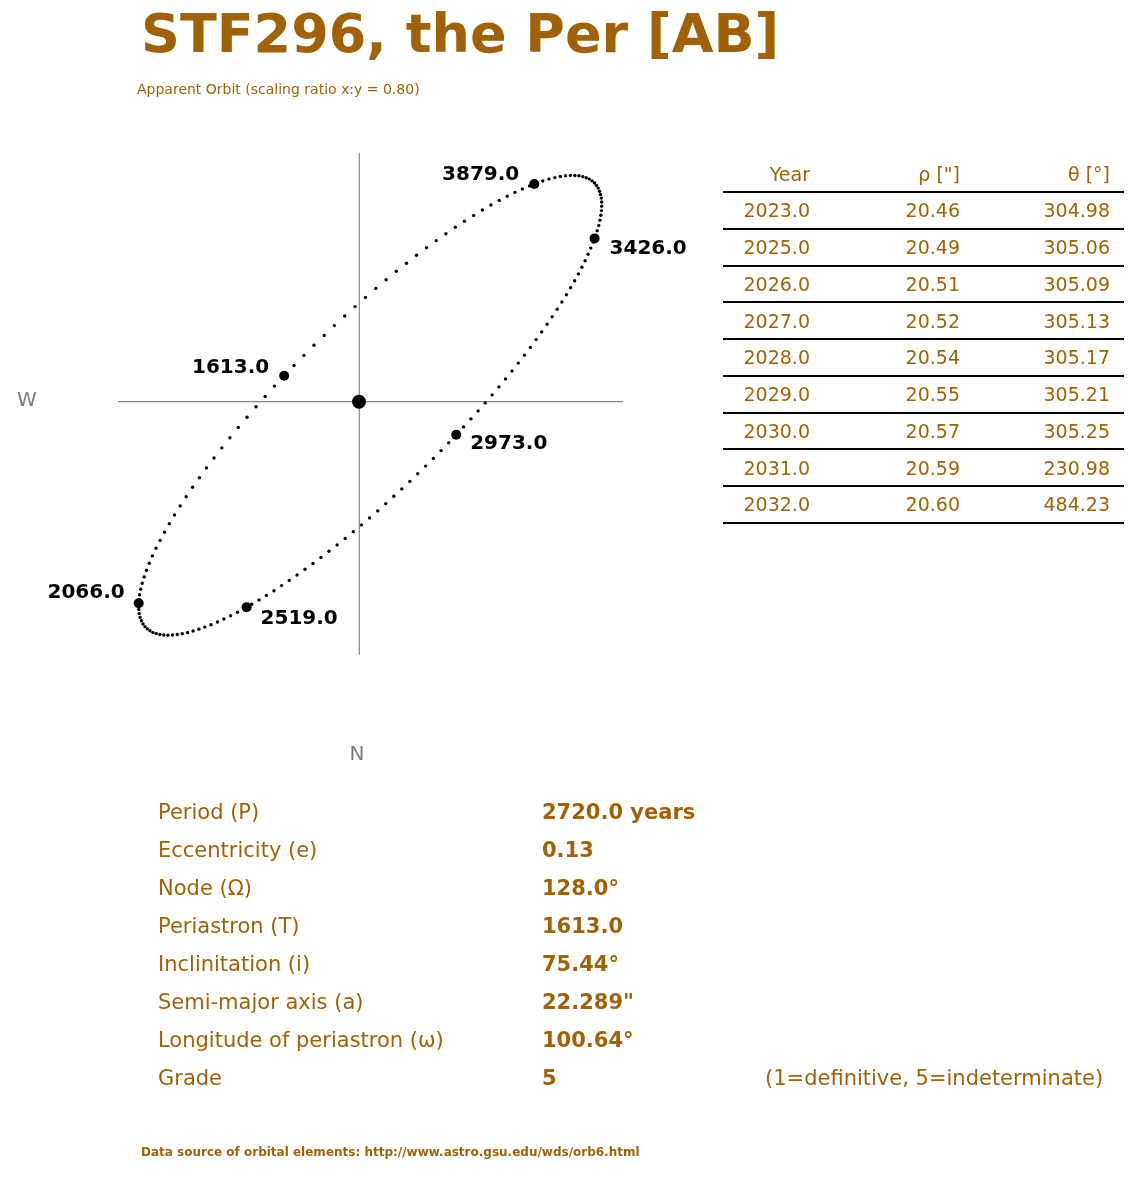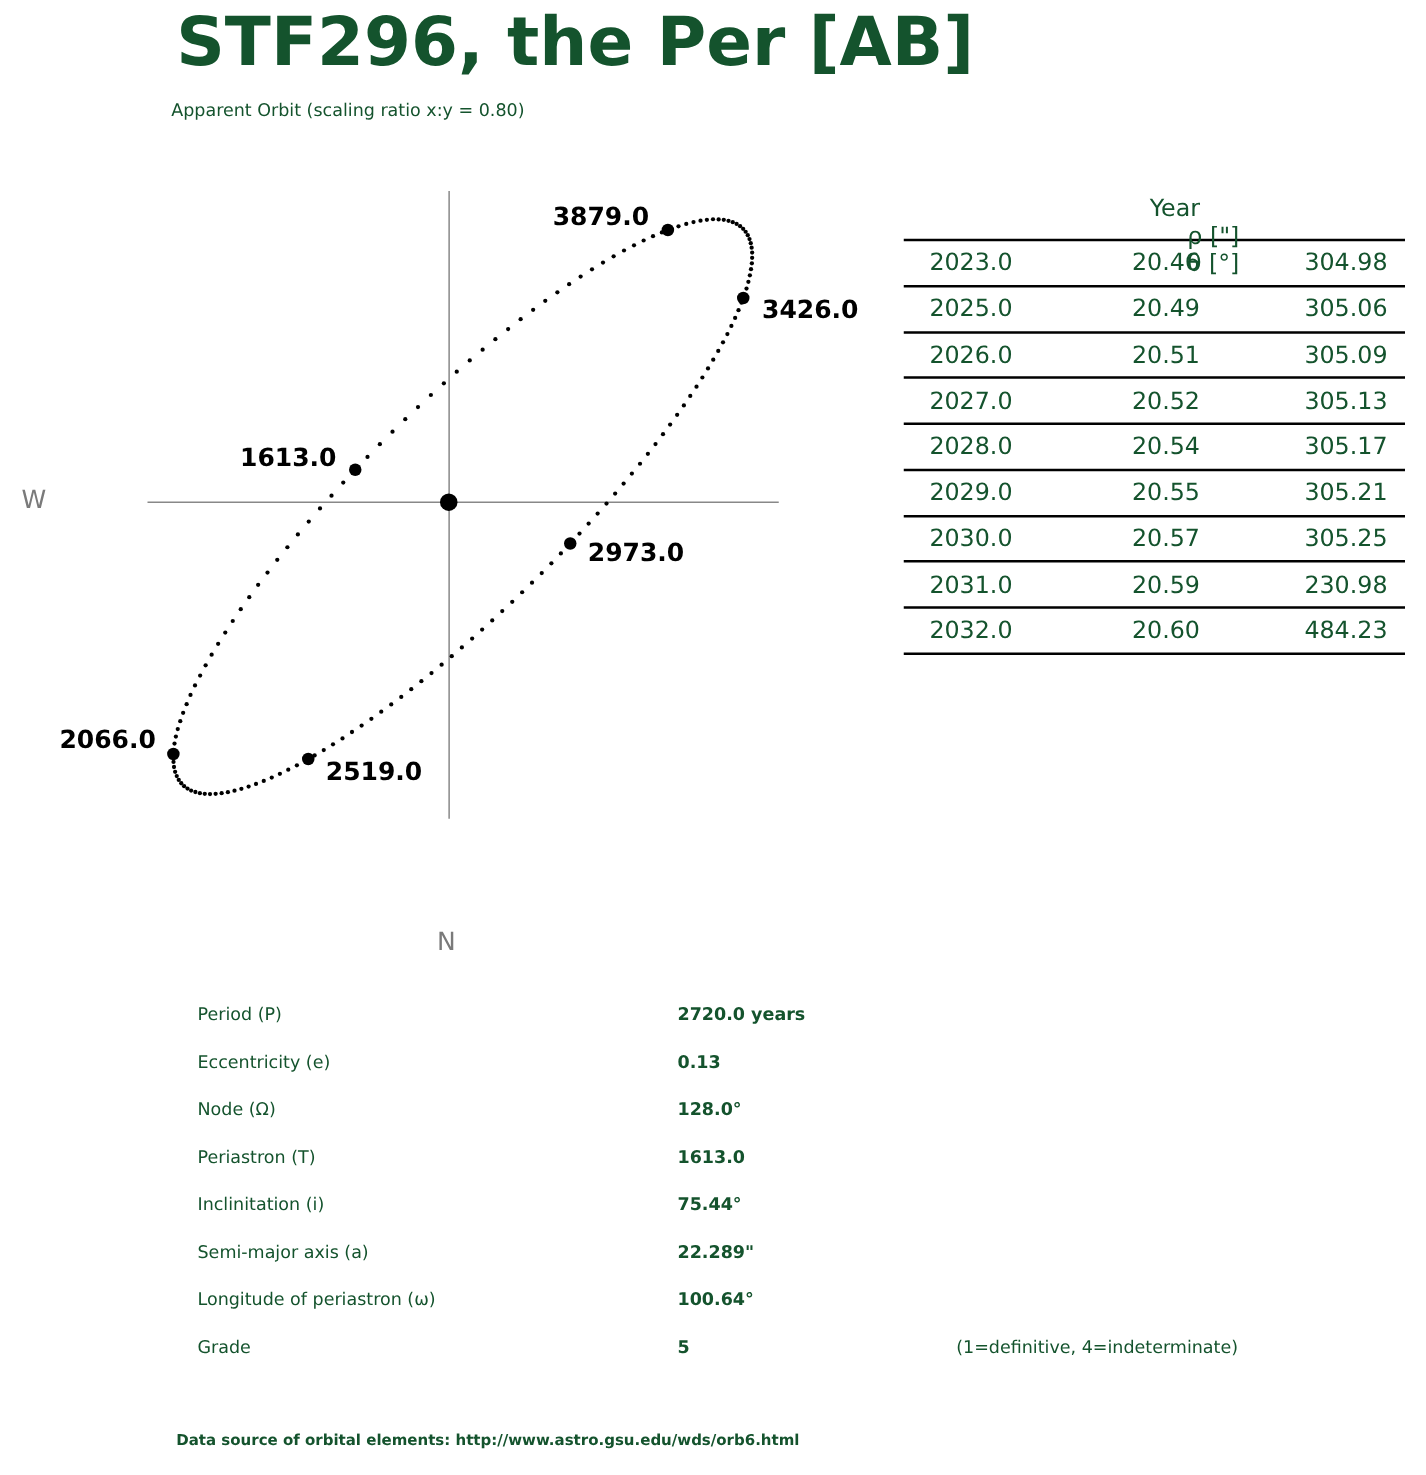--- a/index.html
+++ b/index.html
@@ -1,36 +1,36 @@
 <!DOCTYPE html>
 <html><head>
 <meta charset="utf-8">
 <style>
   html,body{margin:0;padding:0;background:#fff;}
   #canvas{position:relative;width:1141px;height:1180px;background:#fff;overflow:hidden;
-          font-family:"DejaVu Sans",sans-serif;color:#14532d;}
+          font-family:"DejaVu Sans",sans-serif;color:#a16207;}
   #fig-title{position:absolute;left:141px;top:6px;font-size:54px;font-weight:bold;
              line-height:1.05;margin:0;white-space:nowrap;}
   #fig-subtitle{position:absolute;left:137px;top:81px;font-size:14px;white-space:nowrap;}
   #orbit-plot{position:absolute;left:0;top:0;}
   svg text{font-family:"DejaVu Sans",sans-serif;}
   .epoch-label{font-size:20px;font-weight:bold;fill:#000;}
   .compass-label{font-size:20px;fill:#7a7a7a;}
 
   
   #eph-table{position:absolute;left:723px;top:156px;width:401px;font-size:19px;}
   #eph-table .tr{display:flex;align-items:center;height:36.75px;border-bottom:2px solid #000;
                  box-sizing:border-box;padding-right:14px;}
-  #eph-table .tr.head{height:37px;flex-direction:column;}
+  #eph-table .tr.head{height:37px;}
   #eph-table .c1{display:inline-block;width:87px;text-align:right;}
   #eph-table .c2{display:inline-block;width:150px;text-align:right;}
   #eph-table .c3{display:inline-block;width:150px;text-align:right;}
 
   
-  #elements{position:absolute;left:158px;top:793px;width:960px;font-size:14px;}
+  #elements{position:absolute;left:158px;top:793px;width:960px;font-size:21px;}
   #elements .erow{position:relative;height:38px;line-height:38px;white-space:nowrap;}
   #elements .elabel{position:absolute;left:0;}
   #elements .evalue{position:absolute;left:384px;font-weight:bold;}
   #elements .enote{position:absolute;left:607px;}
 
   #fig-footer{position:absolute;left:141px;top:1145px;font-size:12px;font-weight:bold;
               white-space:nowrap;}
 </style>
 </head>
 <body>
@@ -297,18 +297,18 @@
         <span class="elabel">Semi-major axis (a)</span>
         <span class="evalue">22.289"</span>
       </div>
       <div class="erow">
         <span class="elabel">Longitude of periastron (ω)</span>
         <span class="evalue">100.64°</span>
       </div>
       <div class="erow">
         <span class="elabel">Grade</span>
         <span class="evalue">5</span>
-        <span class="enote">(1=definitive, 4=indeterminate)</span>
+        <span class="enote">(1=definitive, 5=indeterminate)</span>
       </div>
     </div>
 
   <div id="fig-footer">Data source of orbital elements: http://www.astro.gsu.edu/wds/orb6.html</div>
 </div>
 
 </body></html>

